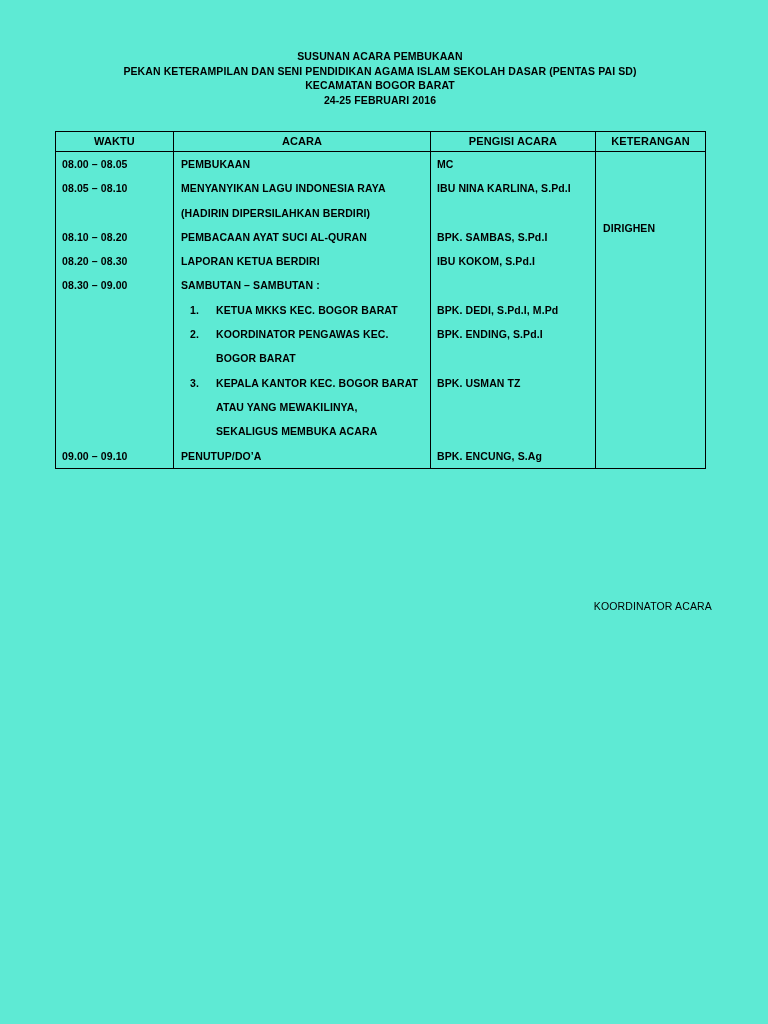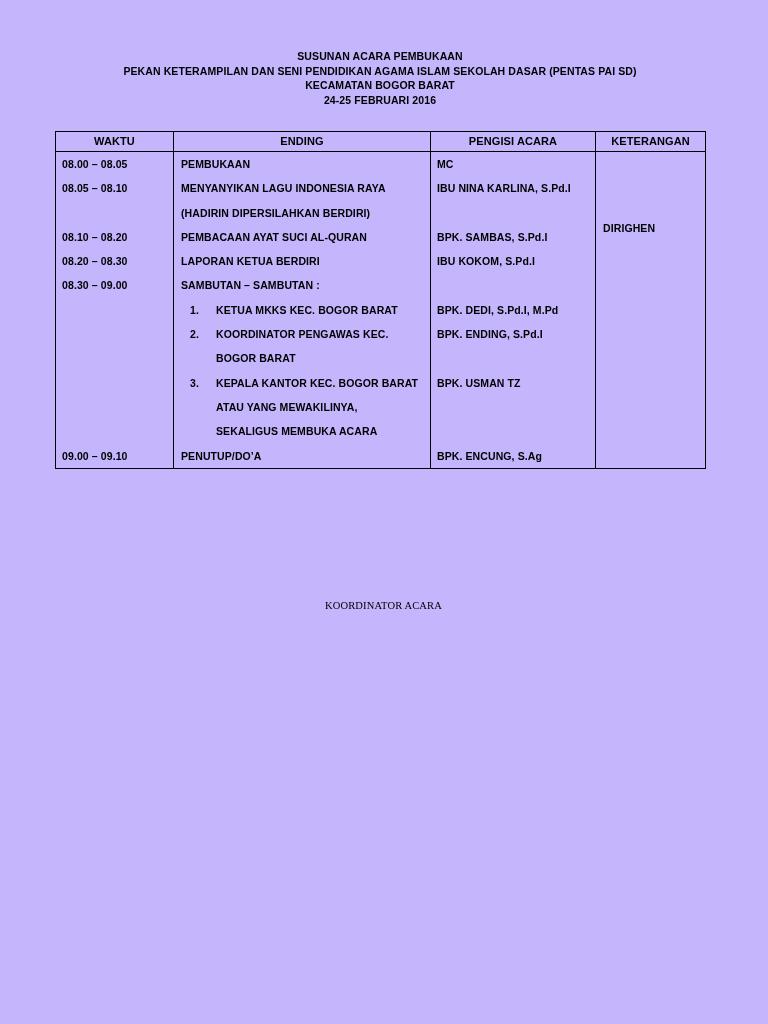--- a/index.html
+++ b/index.html
@@ -14,21 +14,21 @@
     color: #000000;
     position: relative;
     overflow: hidden;
   }
 
   .page {
     position: absolute;
     left: 0; top: 0;
     width: 768px;
     height: 1024px;
-    background: #c4b5fd;
+    background: #5eead4;
   }
 
   
   .doc-heading {
     position: absolute;
     left: 55px;
     top: 49px;
     width: 650px;
     text-align: center;
   }
@@ -121,25 +121,24 @@
     top: 536px;
     text-align: left;
   }
 
   
   .footer-sign {
     position: absolute;
     left: 55px;
     top: 600px;
     width: 657px;
-    text-align: center;
+    text-align: right;
     font-size: 10.5px;
     font-weight: normal;
     letter-spacing: 0.15px;
-    font-family: Liberation Serif, serif;
   }
 </style>
 </head>
 <body>
 
 <div class="page">
 
   <div class="doc-heading">
     <div class="hline">SUSUNAN ACARA PEMBUKAAN</div>
     <div class="hline">PEKAN KETERAMPILAN DAN SENI PENDIDIKAN AGAMA ISLAM SEKOLAH DASAR (PENTAS PAI SD)</div>
@@ -150,21 +149,21 @@
   <table class="schedule-table">
     <colgroup>
       <col class="col-waktu">
       <col class="col-acara">
       <col class="col-pengisi">
       <col class="col-keterangan">
     </colgroup>
     <thead>
       <tr>
         <th>WAKTU</th>
-        <th>ENDING</th>
+        <th>ACARA</th>
         <th>PENGISI ACARA</th>
         <th>KETERANGAN</th>
       </tr>
     </thead>
     <tbody>
       <tr>
 
         <td class="cell-body">
           <div class="line pad-left-waktu">08.00 – 08.05</div>
           <div class="line pad-left-waktu">08.05 – 08.10</div>

